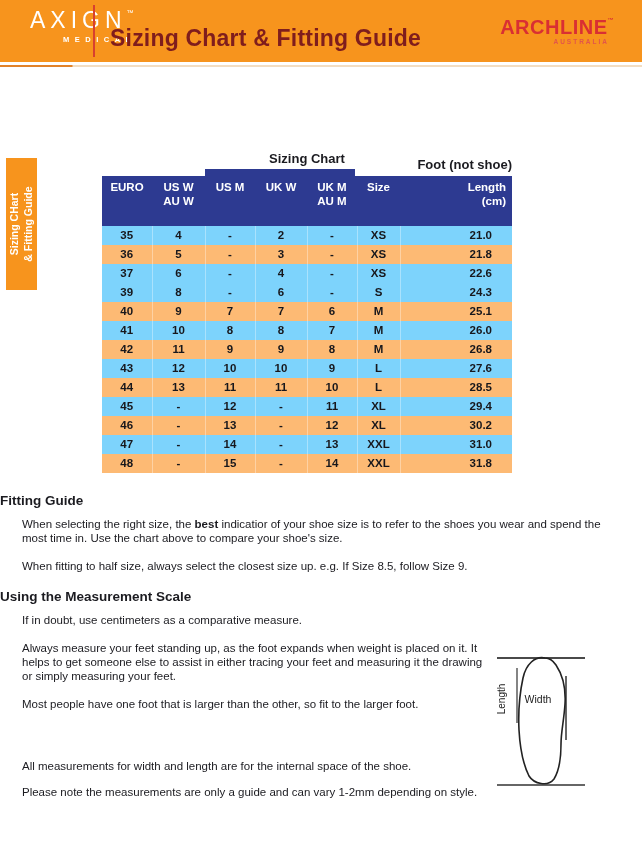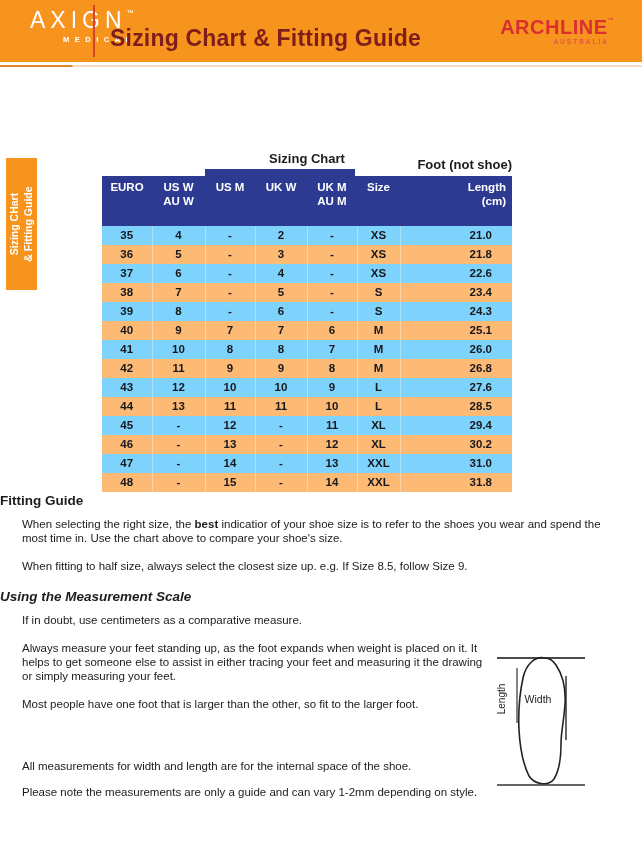--- a/index.html
+++ b/index.html
@@ -140,29 +140,20 @@
       </tr>
       <tr class="row-blue">
         <td>37</td>
         <td>6</td>
         <td>-</td>
         <td>4</td>
         <td>-</td>
         <td>XS</td>
         <td>22.6</td>
       </tr>
-      <tr class="row-purple">
-        <td>38</td>
-        <td>7</td>
-        <td>-</td>
-        <td>5</td>
-        <td>-</td>
-        <td>S</td>
-        <td>23.4</td>
-      </tr>
       <tr class="row-blue">
         <td>39</td>
         <td>8</td>
         <td>-</td>
         <td>6</td>
         <td>-</td>
         <td>S</td>
         <td>24.3</td>
       </tr>
       <tr class="row-purple">
@@ -248,21 +239,21 @@
       </tr>
     </tbody>
 </table>
 
 <div class="section-heading" style="top:493px;">Fitting Guide</div>
 <div class="para" style="top:517px; width:600px;">
   <span>When selecting the right size, the </span><b>best</b><span> indicatior of your shoe size is to refer to the shoes you wear and spend the most time in. Use the chart above to compare your shoe's size.</span>
 </div>
 <div class="para" style="top:559px; width:600px;">When fitting to half size, always select the closest size up. e.g. If Size 8.5, follow Size 9.</div>
 
-<div class="section-heading" style="top:589px;font-style:italic;">Using the Measurement Scale</div>
+<div class="section-heading" style="top:589px;">Using the Measurement Scale</div>
 <div class="para" style="top:613px; width:600px;">If in doubt, use centimeters as a comparative measure.</div>
 <div class="para" style="top:641px; width:465px;">Always measure your feet standing up, as the foot expands when weight is placed on it. It helps to get someone else to assist in either tracing your feet and measuring it the drawing or simply measuring your feet.</div>
 <div class="para" style="top:697px; width:560px;">Most people have one foot that is larger than the other, so fit to the larger foot.</div>
 <div class="para" style="top:759px; width:560px;">All measurements for width and length are for the internal space of the shoe.</div>
 <div class="para" style="top:785px; width:555px;">Please note the measurements are only a guide and can vary 1-2mm depending on style.</div>
 
 <svg class="foot-svg" width="155" height="155" viewBox="0 0 155 155">
   <line x1="9" y1="20" x2="97" y2="20" stroke="#4a4a4a" stroke-width="2"></line>
   <line x1="9" y1="147" x2="97" y2="147" stroke="#333" stroke-width="1.5"></line>
   <line x1="29" y1="30" x2="29" y2="85" stroke="#333" stroke-width="1.2"></line>

